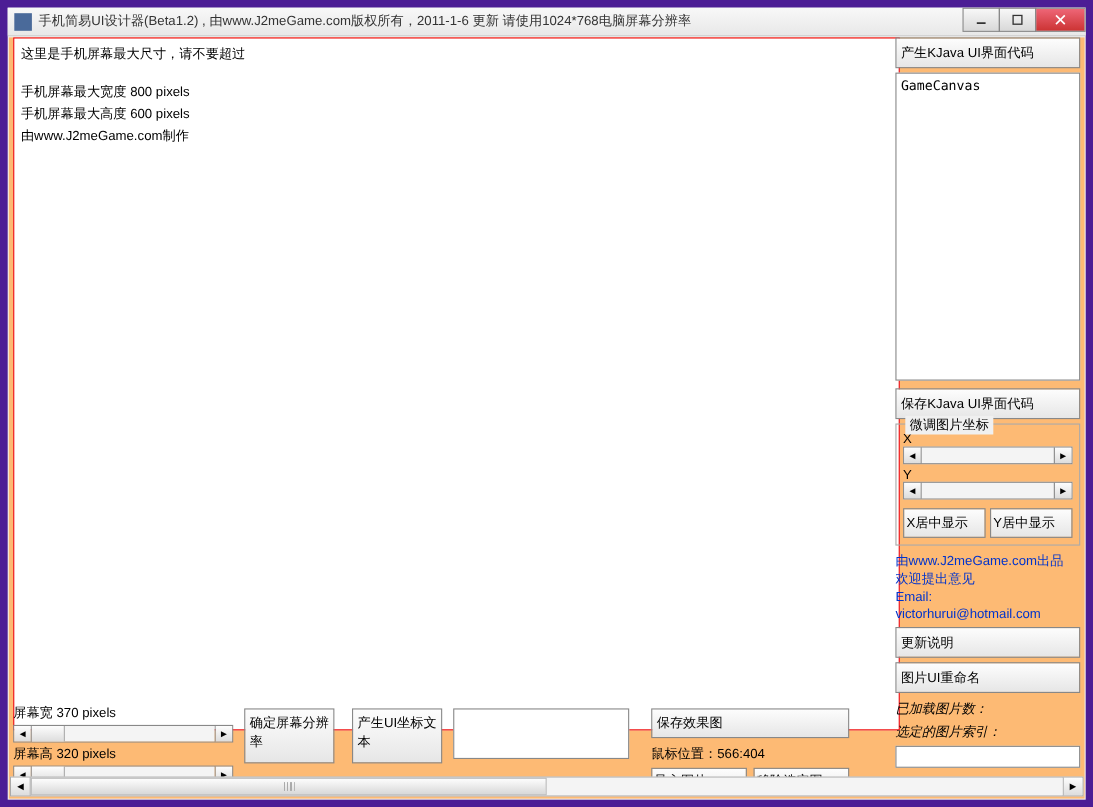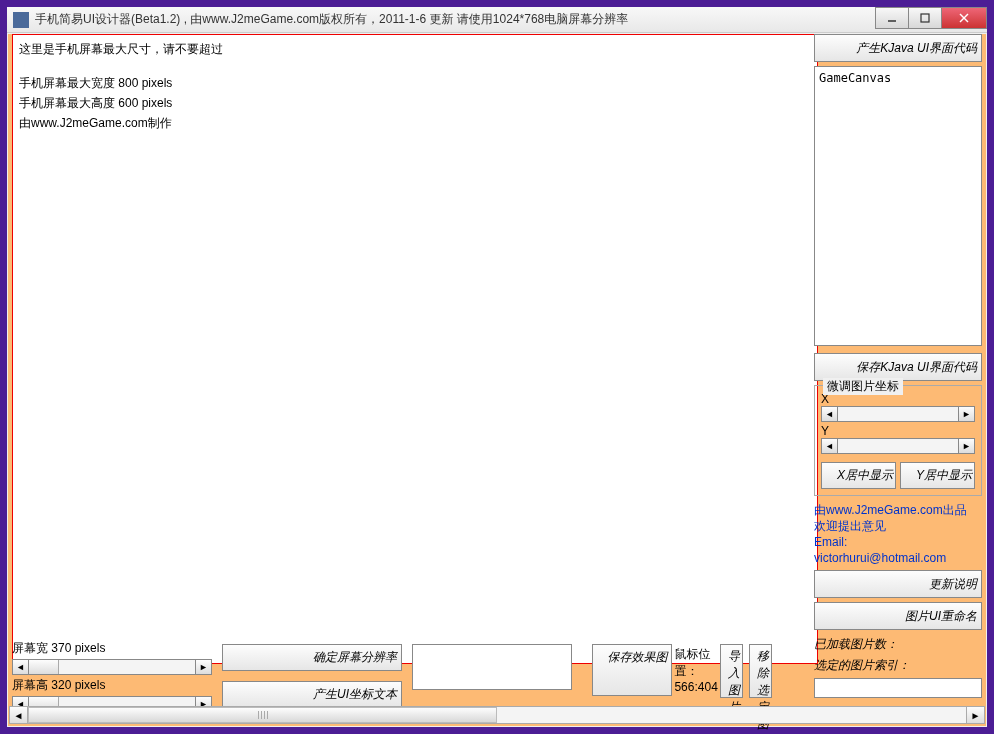--- a/index.html
+++ b/index.html
@@ -16,21 +16,21 @@
 .win-btn svg { width:10px; height:10px; }
 
 .client { position:absolute; top:27px; left:1px; right:1px; bottom:1px; background:#fdba74; }
 
 
 .canvas-area { position:absolute; top:0; left:4px; width:806px; height:630px; background:#fff; border:1px solid #e00; }
 .canvas-text { padding:4px 6px; line-height:20px; font-size:12px; color:#000; }
 
 
 .right-col { position:absolute; top:0; right:4px; width:168px; }
-.btn { border:1px solid #888; background:linear-gradient(to bottom,#fdfdfd,#e6e6e6); font-size:12px; padding:4px 4px; text-align:right; cursor:pointer; margin-bottom:4px; width:100%;font-style:italic; }
+.btn { border:1px solid #888; background:linear-gradient(to bottom,#fdfdfd,#e6e6e6); font-size:12px; padding:4px 4px; text-align:left; cursor:pointer; margin-bottom:4px; width:100%; }
 .btn.wide { height:28px; line-height:18px; }
 .textarea { width:100%; height:280px; border:1px solid #888; background:#fff; padding:4px; font-size:12px; margin-bottom:4px; resize:none; }
 
 .groupbox { border:1px solid #aaa; padding:6px 6px 6px 6px; margin-bottom:6px; position:relative; }
 .groupbox .legend { position:absolute; top:-8px; left:8px; background:#f0f0f0; padding:0 4px; font-size:12px; }
 .xy-row { margin-bottom:2px; }
 .xy-lbl { font-size:12px; }
 .mini-scroll { display:flex; height:16px; border:1px solid #888; background:#eee; }
 .mini-scroll .sbtn { width:16px; background:linear-gradient(to bottom,#fdfdfd,#ddd); border-right:1px solid #888; display:flex; align-items:center; justify-content:center; font-size:9px; }
 .mini-scroll .sbtn:last-child { border-right:none; border-left:1px solid #888; }
@@ -45,24 +45,24 @@
 .bottom { position:absolute; left:4px; bottom:28px; width:806px; height:58px; display:flex; gap:10px; }
 .bcol1 { width:200px; }
 .brow { display:flex; align-items:center; margin-bottom:2px; gap:6px; }
 .blabel { font-size:12px; white-space:nowrap; }
 .bscroll { flex:1; display:flex; height:16px; border:1px solid #888; }
 .bscroll .sbtn { width:16px; background:linear-gradient(to bottom,#fdfdfd,#ddd); border-right:1px solid #888; display:flex; align-items:center; justify-content:center; font-size:9px; }
 .bscroll .sbtn:last-child { border-right:none; border-left:1px solid #888; }
 .bscroll .track { flex:1; background:#f4f4f4; position:relative; }
 .bscroll .thumb { position:absolute; left:0; top:0; bottom:0; width:30px; background:linear-gradient(to bottom,#fdfdfd,#ddd); border-right:1px solid #aaa; }
 
-.bcol2 { width:180px; display:flex; flex-direction:column; gap:6px; padding-top:4px; }
+.bcol2 { width:180px; display:flex; gap:16px; padding-top:4px; }
 .bcol3 { width:170px; padding-top:4px; }
 .bcol3 .preview { width:160px; height:46px; border:1px solid #888; background:#fff; }
-.bcol4 { width:180px; display:flex; flex-direction:row; gap:2px; padding-top:4px; }
+.bcol4 { width:180px; display:flex; flex-direction:column; gap:2px; padding-top:4px; }
 .bcol4 .small-row { display:flex; gap:6px; }
 .bcol4 .small-row .btn { flex:1; margin-bottom:0; padding:3px 2px; }
 .bcol4 .txt { font-size:12px; padding:2px 0; }
 
 .right-bottom { position:absolute; right:4px; bottom:28px; width:168px; }
 .right-bottom .field { margin-top:4px; width:100%; height:20px; border:1px solid #888; background:#fff; }
 .right-bottom .txt { font-size:12px; margin-top:4px;font-style:italic; }
 
 
 .hscroll { position:absolute; left:1px; right:1px; bottom:2px; height:18px; display:flex; border:1px solid #aaa; background:#eee; }

